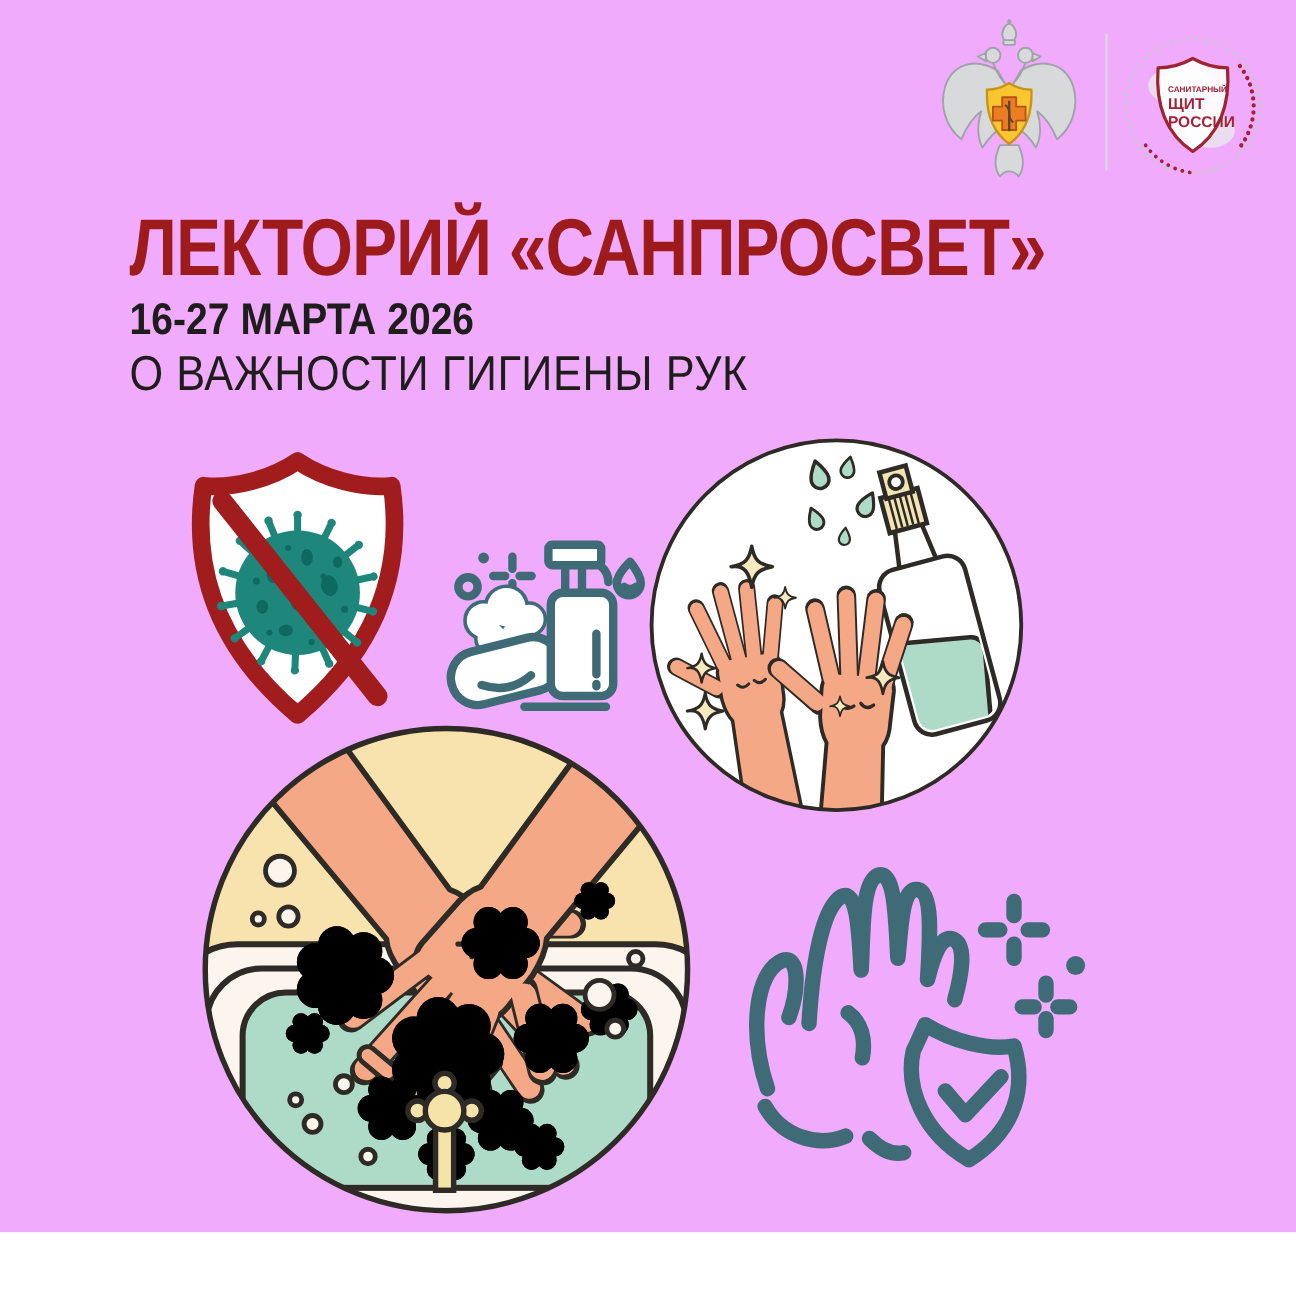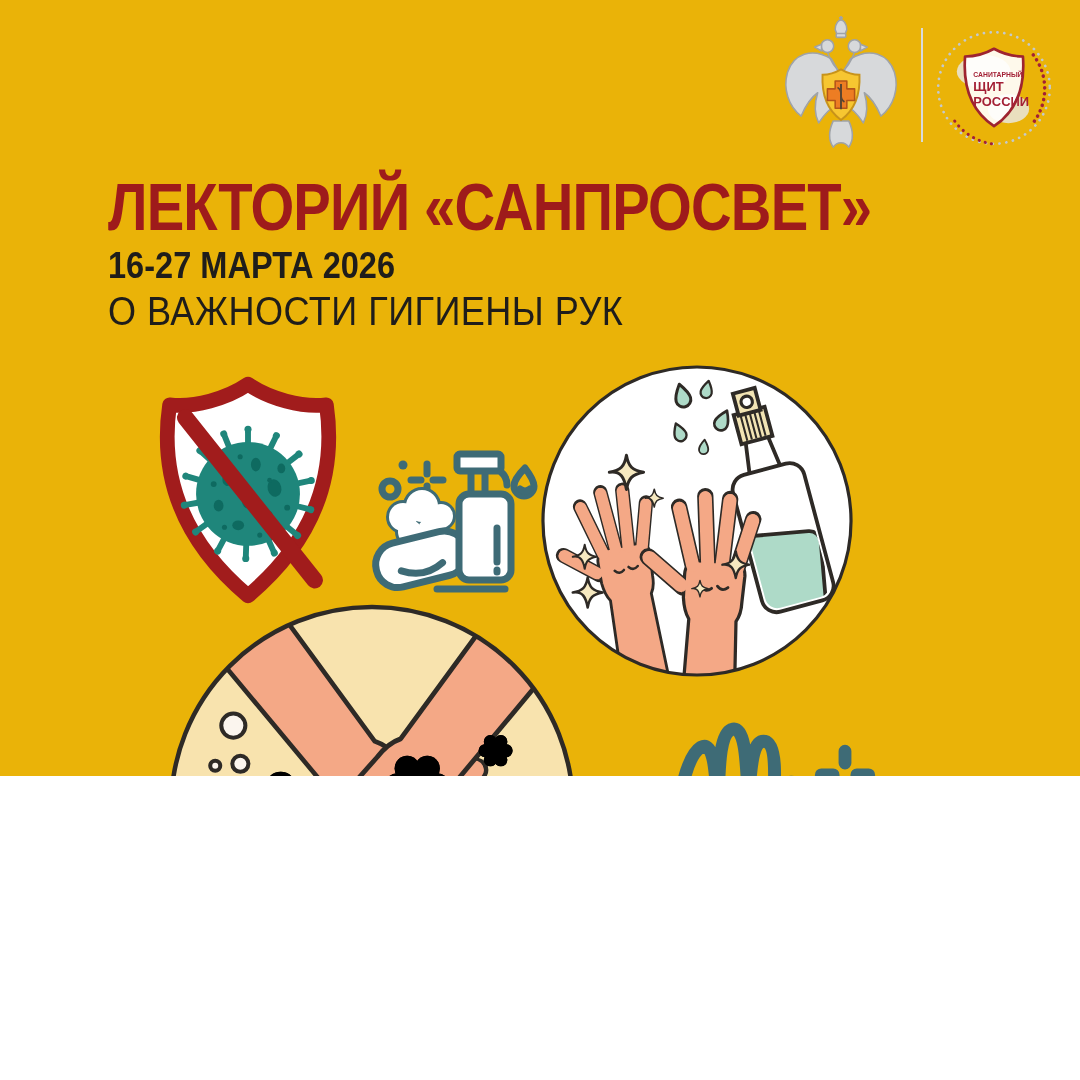--- a/index.html
+++ b/index.html
@@ -1,21 +1,21 @@
 <!DOCTYPE html>
 <html style="--accent-red: #9E1B1B; --text-black: #1F1D1B; --ink: #2E2A26; --teal: #3E6B76; --virus: #1F867B; --skin: #F4A886; --cream: #F8E3AE; --water: #AEDAC8; --sparkle: #F6E9C0; --foam: #FBF5EE;"><head>
 <meta charset="utf-8">
 <style>
   :root{
     --accent-red:#9E1B1B; --text-black:#1F1D1B; --ink:#2E2A26;
     --teal:#3E6B76; --skin:#F4A886; --cream:#F8E3AE; --water:#AEDAC8;
     --sparkle:#F6E9C0; --foam:#FBF5EE; --virus:#1F867B;
   }
   html,body{margin:0;padding:0;background:#fff;}
-  .poster{position:relative;width:1080px;height:776px;background:#eab308;overflow:hidden;
+  .poster{position:relative;width:1080px;height:1027px;background:#f0abfc;overflow:hidden;
           font-family:"Liberation Sans",sans-serif;}
   .abs{position:absolute;}
   .title{left:108px;top:168px;color:var(--accent-red);font-size:67px;font-weight:800;
          letter-spacing:-1px;transform:scaleX(.84);transform-origin:left top;white-space:nowrap;}
   .dates{left:108px;top:245px;color:var(--text-black);font-size:37px;font-weight:800;
          transform:scaleX(.88);transform-origin:left top;white-space:nowrap;}
   .subtitle{left:108px;top:288px;color:var(--text-black);font-size:41px;font-weight:400;
          letter-spacing:.5px;transform:scaleX(.88);transform-origin:left top;white-space:nowrap;}
   .logo-divider{left:921px;top:28px;width:2px;height:114px;background:#D8DADC;}
   svg{display:block;overflow:visible;}

